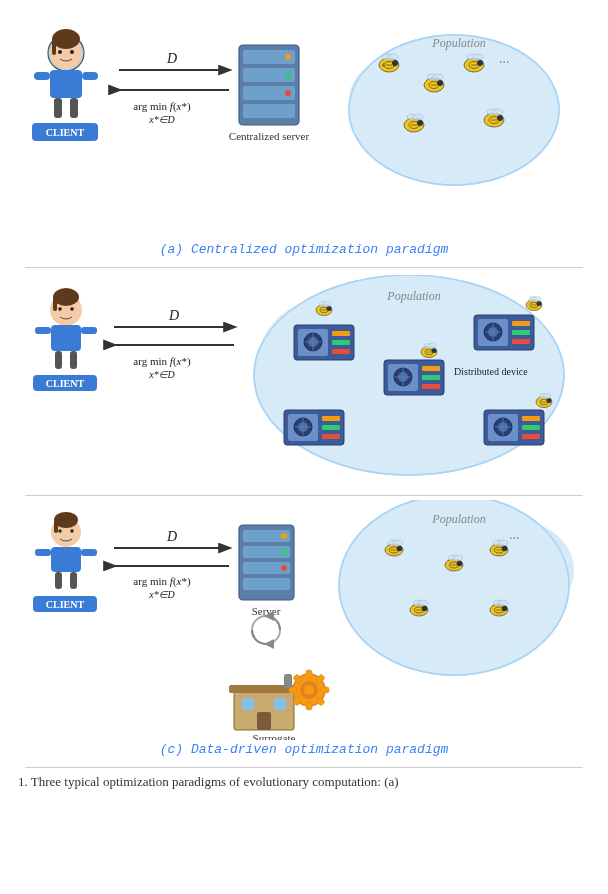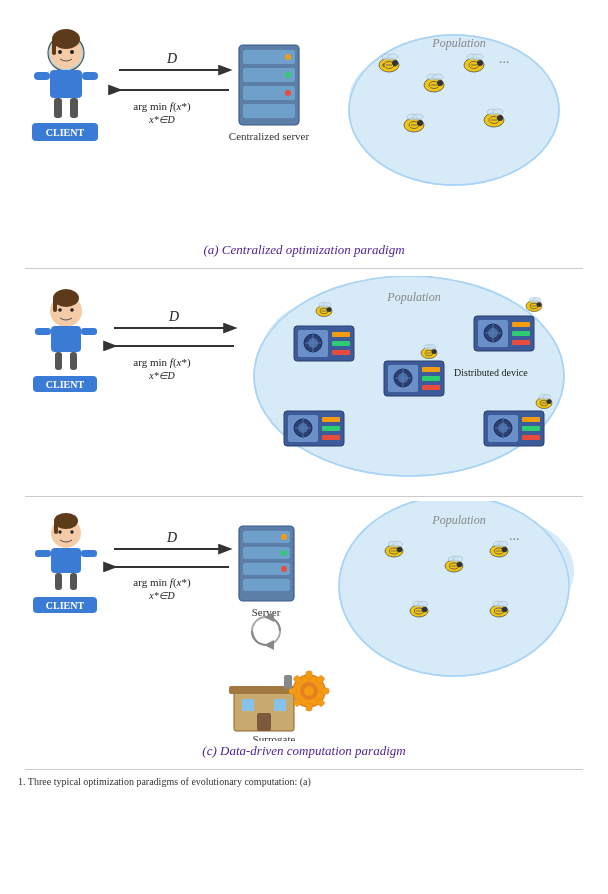--- a/index.html
+++ b/index.html
@@ -47,37 +47,38 @@
       width: 580px;
       height: 240px;
       position: relative;
       display: flex;
       align-items: center;
       justify-content: center;
     }
     .caption {
       font-size: 13px;
       font-style: italic;
-      color: #4c1d95;
+      color: #3b82f6;
       margin-top: 2px;
       margin-bottom: 2px;
       text-align: right;
+      font-family: Liberation Mono, monospace;
     }
     .divider {
       width: 95%;
       border: none;
       border-top: 1px solid #ccc;
       margin: 4px 0;
     }
     
     svg text {
       font-family: 'Times New Roman', Times, serif;
     }
     .bottom-text {
-      font-size: 10px;
+      font-size: 13px;
       color: #333;
       text-align: left;
       width: 100%;
       padding: 0 8px;
       margin-top: 2px;
     }
   </style>
 </head>
 <body>
 
@@ -494,19 +495,19 @@
             <ellipse cx="0" cy="0" rx="9" ry="6" fill="#f1c40f" stroke="#555" stroke-width="0.8"></ellipse>
             <ellipse cx="0" cy="0" rx="4.5" ry="3" fill="#f1c40f" stroke="#555" stroke-width="0.8"></ellipse>
             <line x1="-3" y1="0" x2="3" y2="0" stroke="#555" stroke-width="0.7"></line>
             <circle cx="5.5" cy="-1.5" r="2.8" fill="#333"></circle>
             <ellipse cx="-1" cy="-7" rx="4.5" ry="2.8" fill="rgba(200,230,255,0.7)" stroke="#aaa" stroke-width="0.5"></ellipse>
             <ellipse cx="4" cy="-7" rx="4.5" ry="2.8" fill="rgba(200,230,255,0.7)" stroke="#aaa" stroke-width="0.5"></ellipse>
           </g>
         </g>
       </svg>
     </div>
-    <div class="caption">(c)  Data-driven computation paradigm</div>
+    <div class="caption">(c)  Data-driven optimization paradigm</div>
   </div>
 
   <hr class="divider">
 
   <div class="bottom-text">1. Three typical optimization paradigms of evolutionary computation: (a)</div>
 </div>
 
 </body></html>

